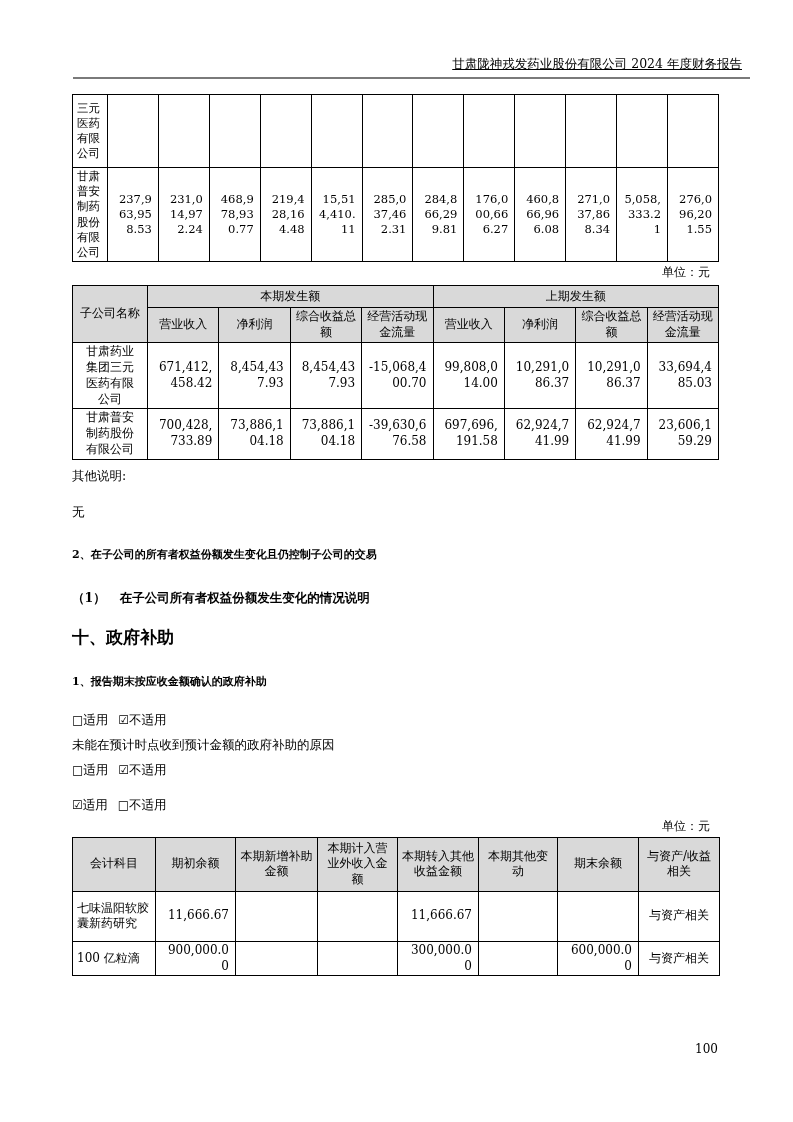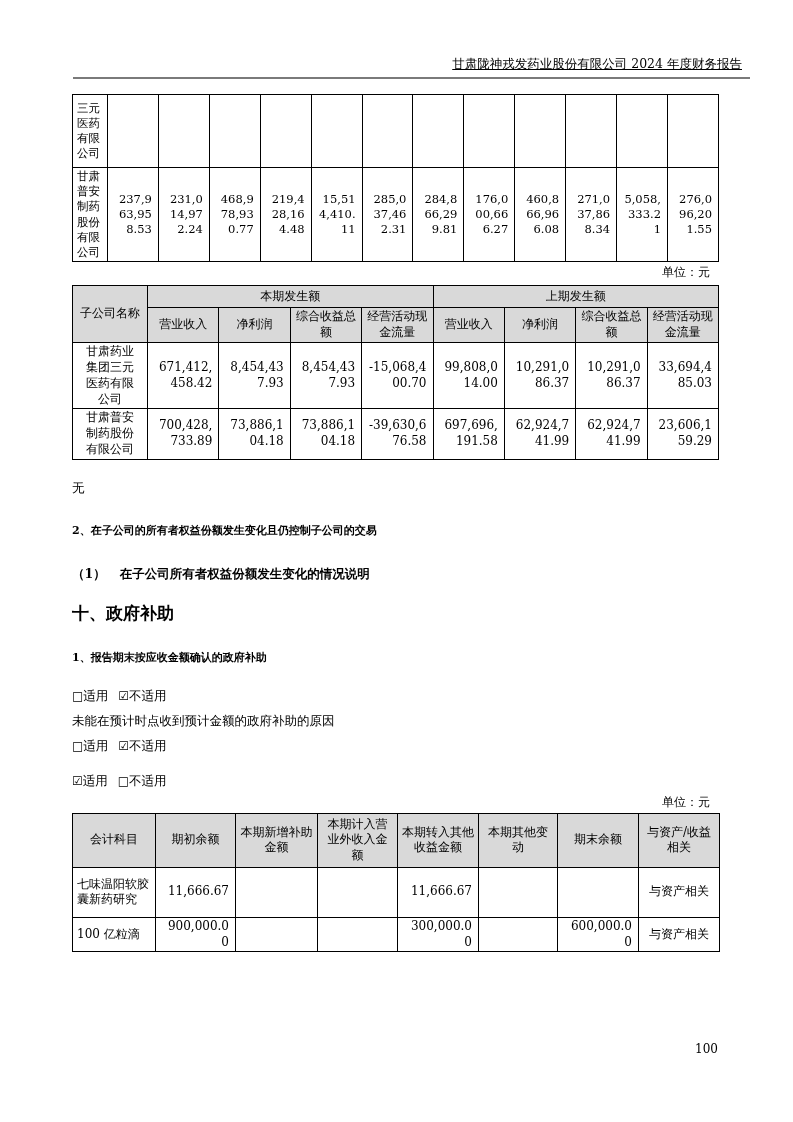--- a/index.html
+++ b/index.html
@@ -178,20 +178,21 @@
         <td class="num">73,886,104.18</td>
         <td class="num">-39,630,676.58</td>
         <td class="num">697,696,191.58</td>
         <td class="num">62,924,741.99</td>
         <td class="num">62,924,741.99</td>
         <td class="num">23,606,159.29</td>
       </tr>
     </tbody>
       </table>
 
+    <div class="note-line note-label">其他说明:</div>
     <div class="note-line note-value">无</div>
 
     <div class="h-l2 h-s2">2、在子公司的所有者权益份额发生变化且仍控制子公司的交易</div>
 
     <div class="h-sub">
       <span class="h-sub-num">（1）</span><span>在子公司所有者权益份额发生变化的情况说明</span>
     </div>
 
 
     <div class="h-big">十、政府补助</div>

